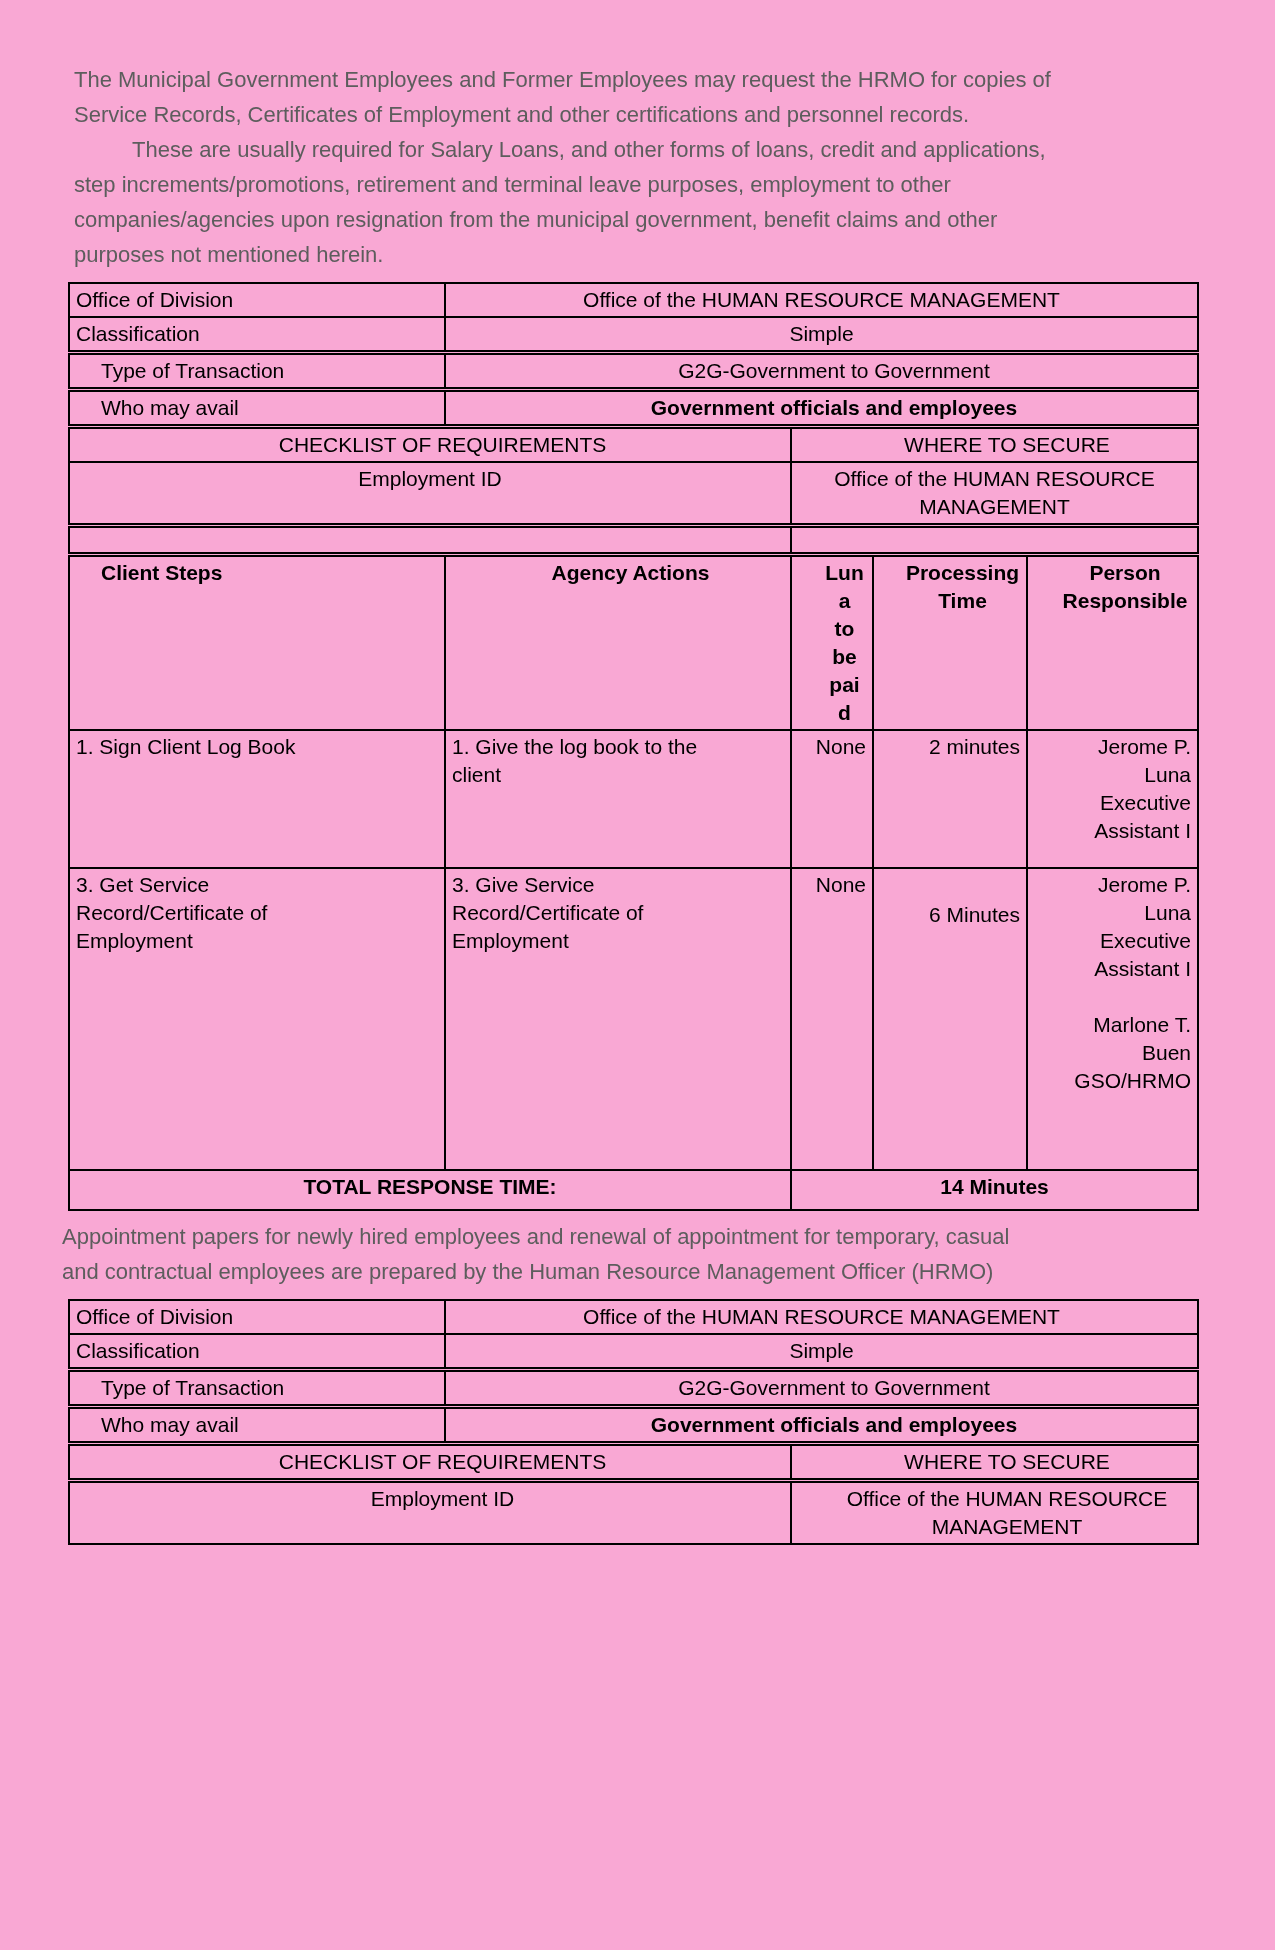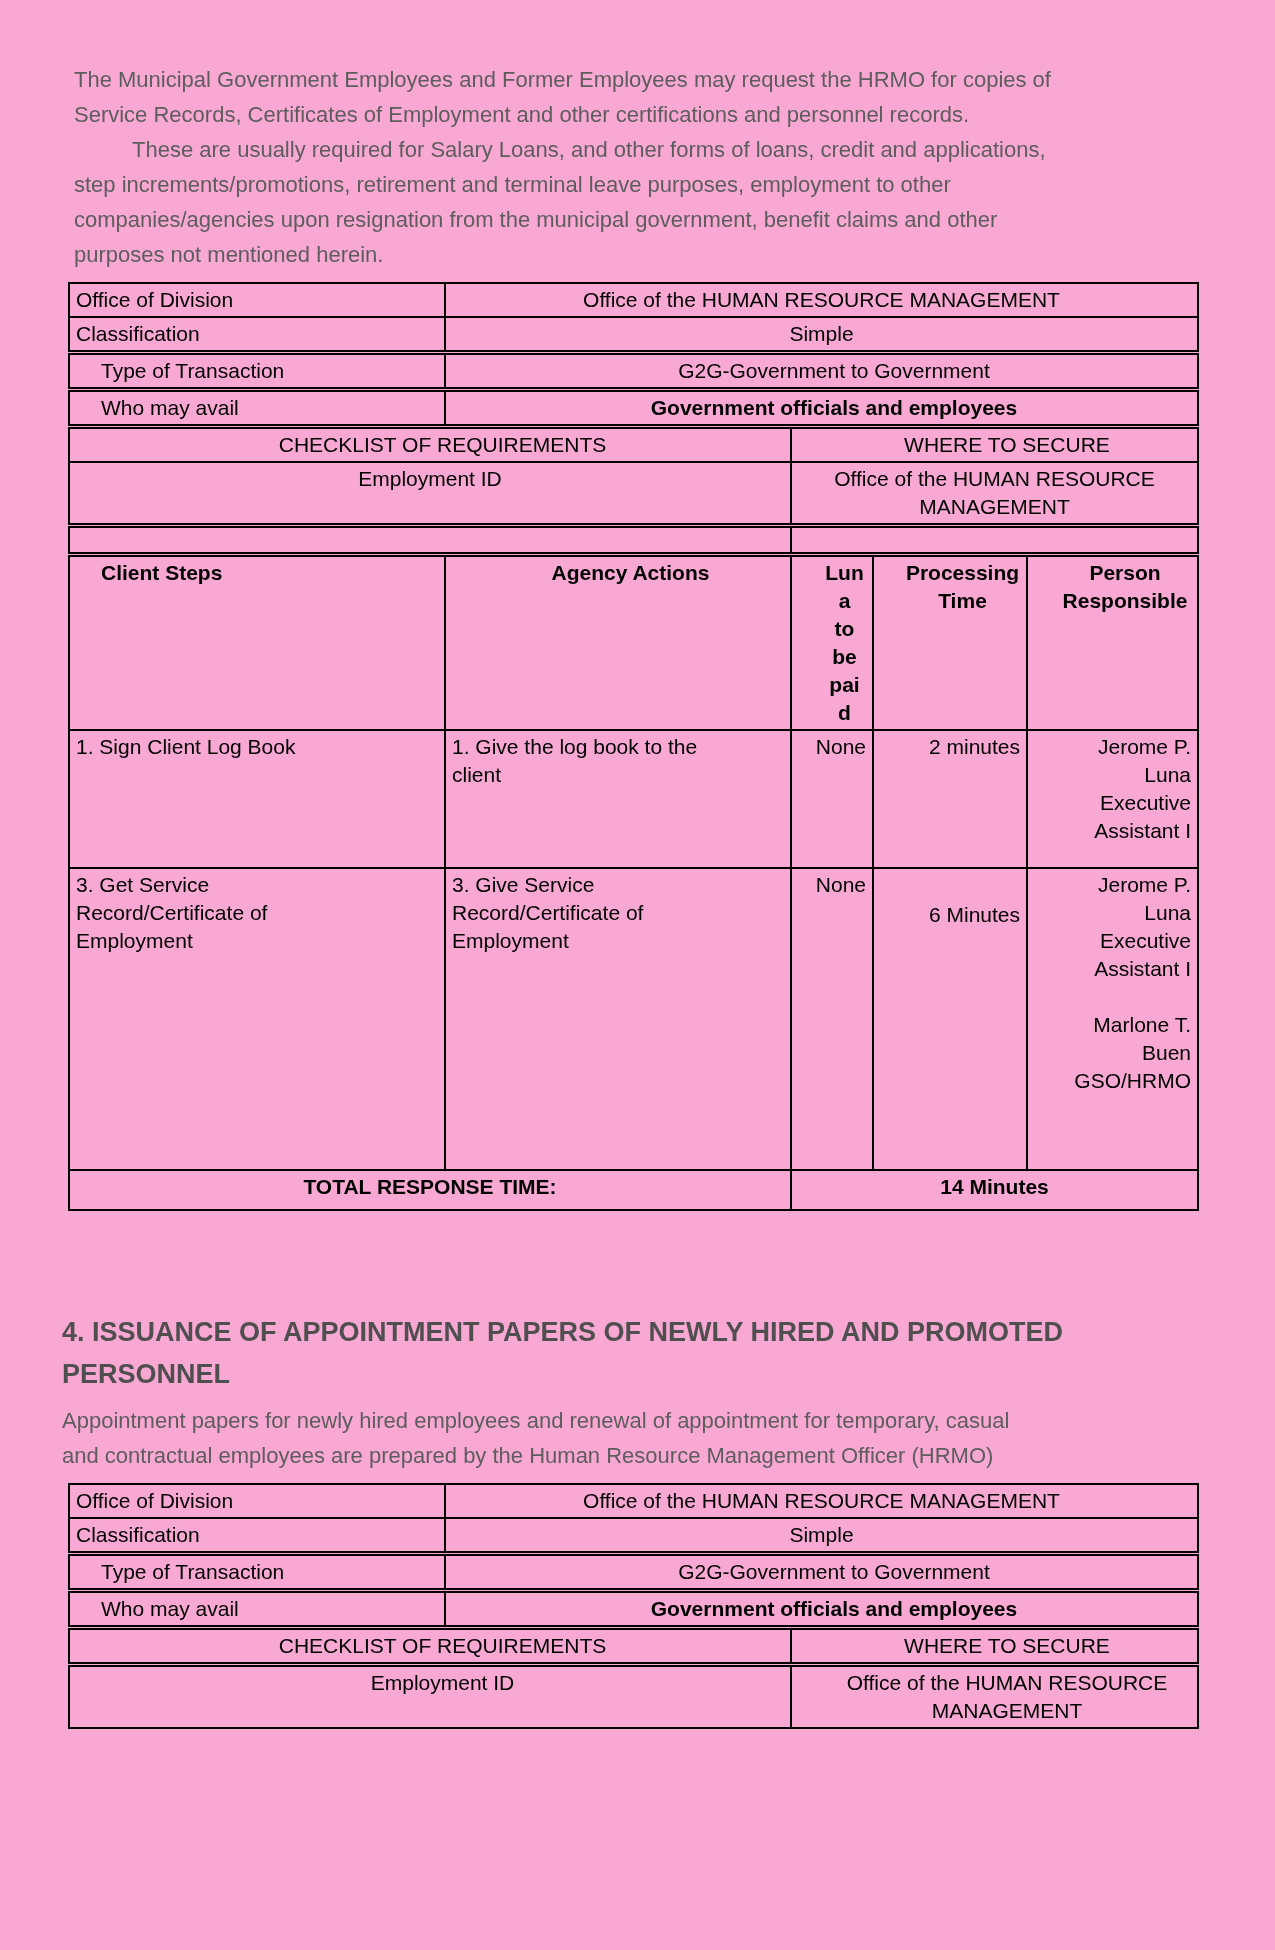--- a/index.html
+++ b/index.html
@@ -171,22 +171,20 @@
 Buen
 GSO/HRMO</td>
       </tr>
       <tr class="total-row">
         <td colspan="2">TOTAL RESPONSE TIME:</td>
         <td colspan="3">14 Minutes</td>
       </tr>
     </tbody>
   </table>
 
-  <h2 class="section-heading">4. ISSUANCE OF APPOINTMENT PAPERS OF NEWLY HIRED AND PROMOTED
-PERSONNEL</h2>
   <p class="section-desc">Appointment papers for newly hired employees and renewal of appointment for temporary, casual
 and contractual employees are prepared by the Human Resource Management Officer (HRMO)</p>
 
   <table class="doc-table">
     <colgroup>
       <col style="width:376px">
         <col style="width:346px">
         <col style="width:82px">
         <col style="width:154px">
         <col style="width:171px">

